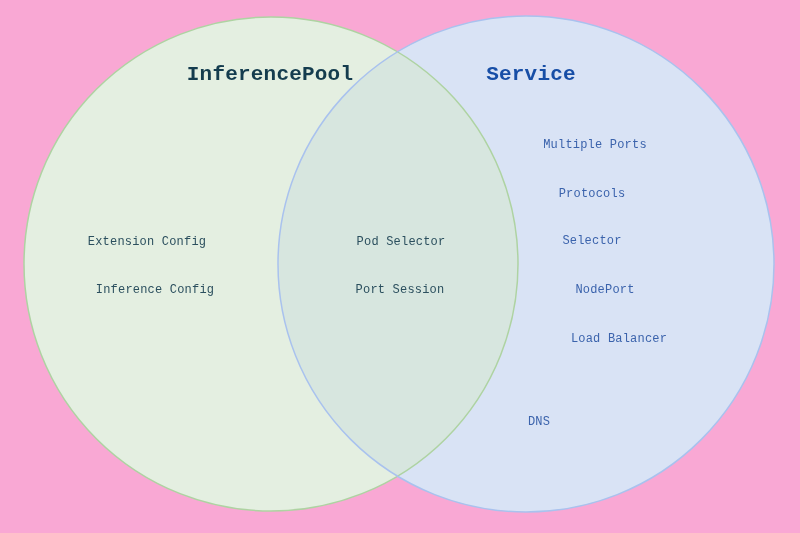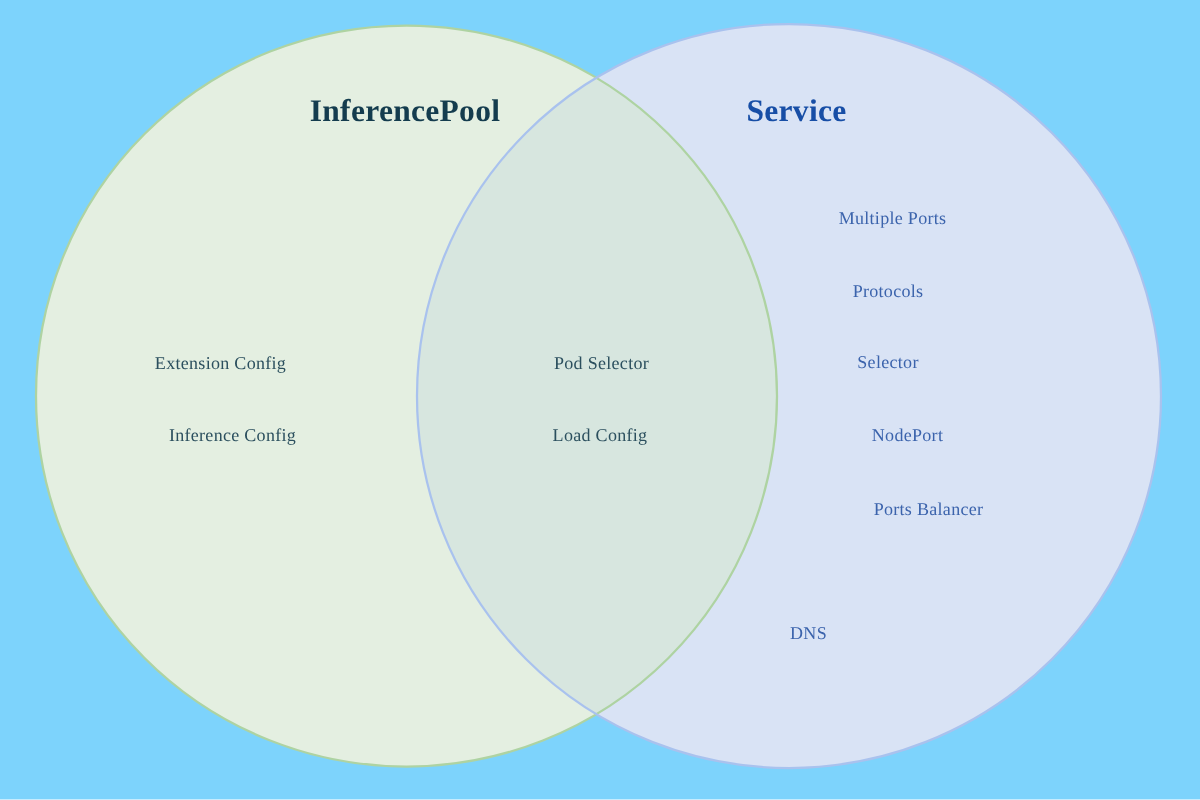--- a/index.html
+++ b/index.html
@@ -1,21 +1,21 @@
 <!DOCTYPE html>
 <html><head>
 <meta charset="utf-8">
 <style>
   html,body{margin:0;padding:0;background:#ffffff;}
   .stage{
     position:relative;
     width:800px;height:533px;
     overflow:hidden;
-    background:#7dd3fc;
-    font-family:Liberation Serif, serif;
+    background:#f9a8d4;
+    font-family:Liberation Mono, monospace;
   }
   .stage svg{position:absolute;left:0;top:0;}
   .lbl{
     position:absolute;
     transform:translate(-50%,-50%);
     white-space:nowrap;
     font-size:12px;
     letter-spacing:.2px;
     line-height:1;
   }
@@ -48,28 +48,28 @@
   <div class="lbl title" style="left: 270px; top: 74px; color: rgb(20, 60, 78);">InferencePool</div>
 
   <div class="lbl title" style="left: 531px; top: 74px; color: rgb(23, 78, 166);">Service</div>
 
   <div class="lbl" style="left: 147px; top: 242px; color: rgb(43, 79, 94);">Extension Config</div>
 
   <div class="lbl" style="left: 155px; top: 290px; color: rgb(43, 79, 94);">Inference Config</div>
 
   <div class="lbl" style="left: 401px; top: 242px; color: rgb(43, 79, 94);">Pod Selector</div>
 
-  <div class="lbl" style="left: 400px; top: 290px; color: rgb(43, 79, 94);">Load Config</div>
+  <div class="lbl" style="left: 400px; top: 290px; color: rgb(43, 79, 94);">Port Session</div>
 
   <div class="lbl" style="left: 595px; top: 145px; color: rgb(59, 99, 172);">Multiple Ports</div>
 
   <div class="lbl" style="left: 592px; top: 194px; color: rgb(59, 99, 172);">Protocols</div>
 
   <div class="lbl" style="left: 592px; top: 241px; color: rgb(59, 99, 172);">Selector</div>
 
   <div class="lbl" style="left: 605px; top: 290px; color: rgb(59, 99, 172);">NodePort</div>
 
-  <div class="lbl" style="left: 619px; top: 339px; color: rgb(59, 99, 172);">Ports Balancer</div>
+  <div class="lbl" style="left: 619px; top: 339px; color: rgb(59, 99, 172);">Load Balancer</div>
 
 
   <div class="lbl" style="left: 539px; top: 422px; color: rgb(59, 99, 172);">DNS</div>
 
 </div>
 
 </body></html>

